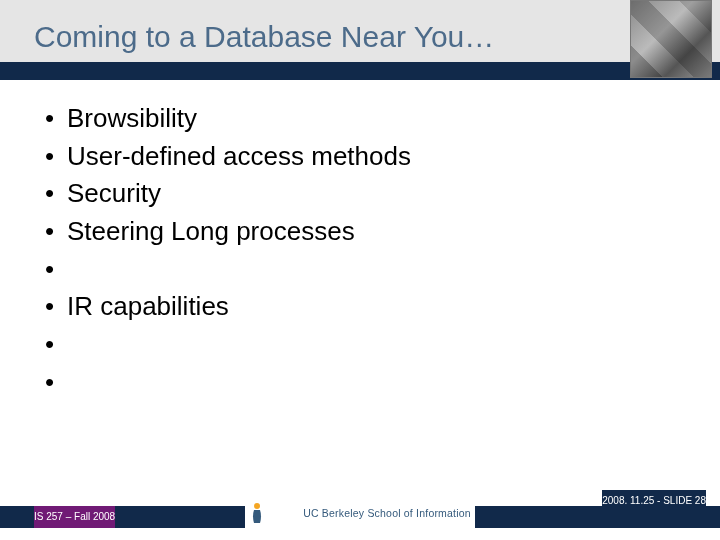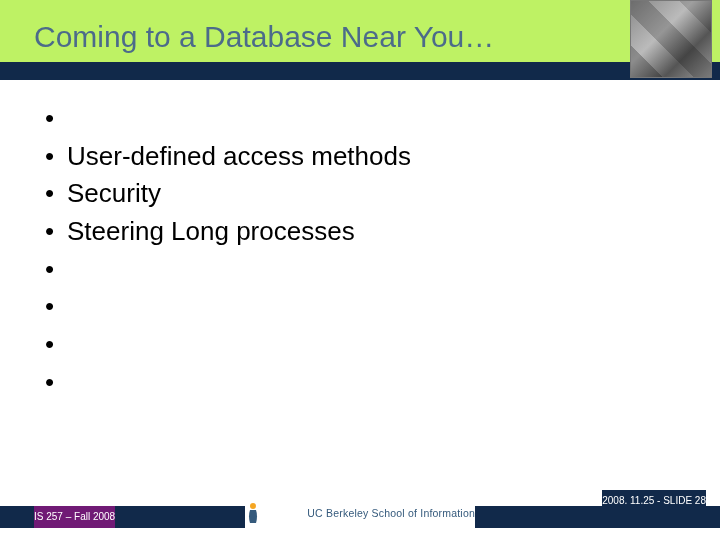--- a/index.html
+++ b/index.html
@@ -16,21 +16,21 @@
     width: 720px;
     height: 540px;
     background: #ffffff;
   }
   .title-bar {
     position: absolute;
     top: 0;
     left: 0;
     width: 720px;
     height: 70px;
-    background: #bef264;
+    background: #e5e5e5;
   }
   .title-text {
     position: absolute;
     left: 34px;
     top: 20px;
     font-size: 30px;
     color: #4c6b8a;
     font-weight: 400;
   }
   .title-underbar {
@@ -123,21 +123,21 @@
   .footer-logo-wrap {
     position: absolute;
     left: 50%;
     transform: translateX(-50%);
     bottom: 0;
     width: 230px;
     height: 30px;
     background: #ffffff;
     display: flex;
     align-items: center;
-    justify-content: space-between;
+    justify-content: center;
     gap: 32px;
   }
   .footer-logo-mark {
     width: 16px;
     height: 22px;
     margin-right: 6px;
     position: relative;
   }
   .footer-logo-mark svg { display:block; }
   .footer-logo-text {
@@ -154,38 +154,40 @@
   <div class="title-bar">
     <div class="title-text">Coming to a Database Near You…</div>
   </div>
   <div class="title-underbar"></div>
   <div class="corner-image"></div>
 
   <div class="body">
     <ul class="bullets">
       <li>
         <span class="dot">•</span>
+        <span>Browsibility</span>
       </li>
       <li>
         <span class="dot">•</span>
         <span>User-defined access methods</span>
       </li>
       <li>
         <span class="dot">•</span>
         <span>Security</span>
       </li>
       <li>
         <span class="dot">•</span>
         <span>Steering Long processes</span>
       </li>
       <li>
         <span class="dot">•</span>
       </li>
       <li>
         <span class="dot">•</span>
+        <span>IR capabilities</span>
       </li>
       <li>
         <span class="dot">•</span>
       </li>
       <li>
         <span class="dot">•</span>
       </li>
     </ul>
   </div>
 

